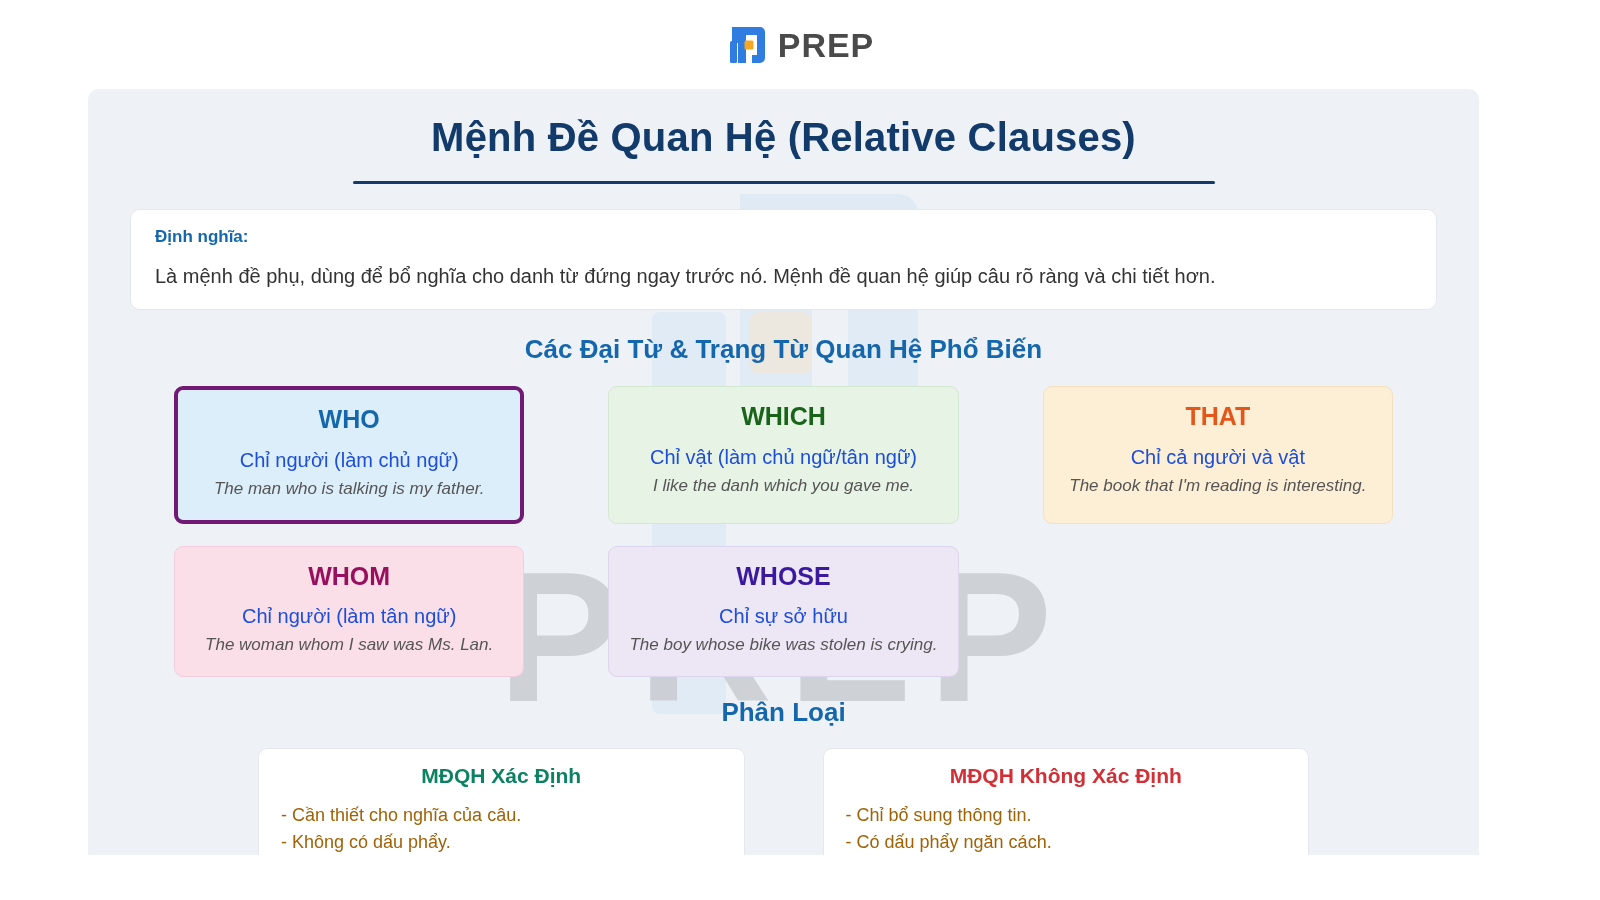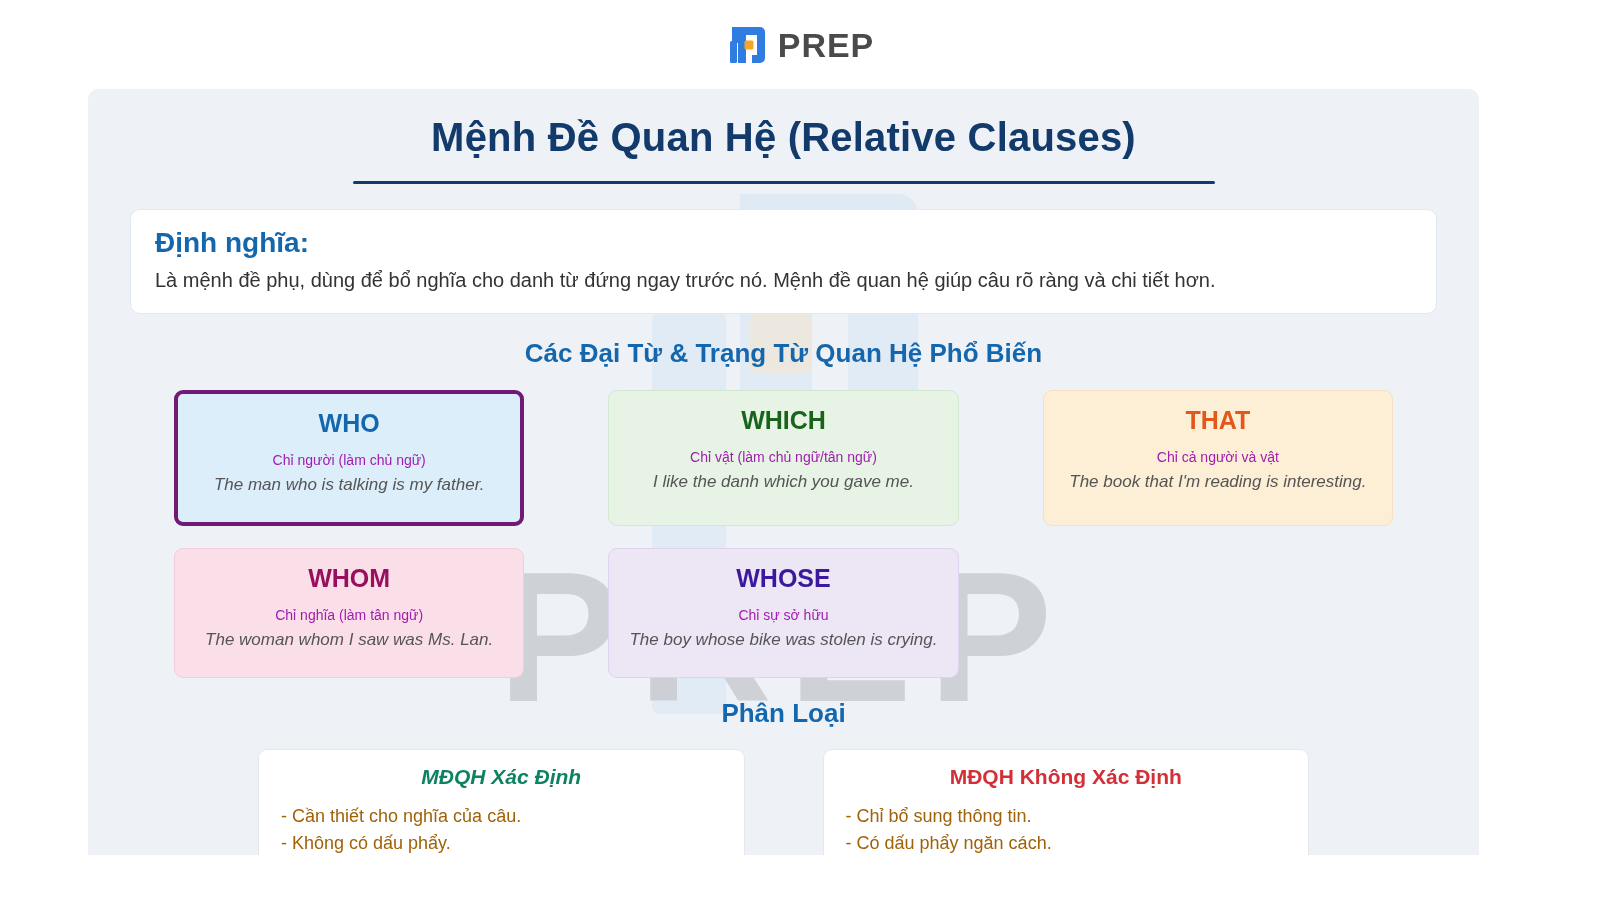--- a/index.html
+++ b/index.html
@@ -104,24 +104,24 @@
 
   
   .definition-box {
     margin: 25px 0 0 0;
     background: #ffffff;
     border: 1px solid #e2e8f0;
     border-radius: 10px;
     padding: 17px 24px 19px 24px;
   }
   .definition-label {
-    font-size: 28px;
+    font-size: 17px;
     font-weight: 700;
     color: #1567ad;
-    margin-bottom: 8px;
+    margin-bottom: 16px;
   }
   .definition-text {
     font-size: 20px;
     color: #333333;
     line-height: 1.35;
   }
 
   
   .section-heading {
     text-align: center;
@@ -146,22 +146,22 @@
     text-align: center;
     min-height: 92px;
   }
   .pronoun-term {
     font-size: 25px;
     font-weight: 700;
     line-height: 1.1;
     margin-bottom: 13px;
   }
   .pronoun-desc {
-    font-size: 14px;
-    color: #a21caf;
+    font-size: 20px;
+    color: #1d4ed8;
     line-height: 1.3;
     margin-bottom: 5px;
   }
   .pronoun-example {
     font-size: 17px;
     font-style: italic;
     color: #555555;
     line-height: 1.3;
   }
 
@@ -189,21 +189,21 @@
     border: 1px solid #e4e8ee;
     border-radius: 9px;
     padding: 15px 22px 20px 22px;
   }
   .class-title {
     text-align: center;
     font-size: 21px;
     font-weight: 700;
     margin-bottom: 14px;
   }
-  .class-title.definite   { color: #0d8263; font-style: italic; }
+  .class-title.definite   { color: #0d8263; }
   .class-title.indefinite { color: #d32f36; }
   .class-point {
     font-size: 18px;
     color: #a16207;
     line-height: 1.5;
   }
 </style>
 </head>
 <body>
 
@@ -256,21 +256,21 @@
       </div>
 
       <div class="pronoun-card card-that">
         <div class="pronoun-term term-that">THAT</div>
         <div class="pronoun-desc">Chỉ cả người và vật</div>
         <div class="pronoun-example">The book that I'm reading is interesting.</div>
       </div>
 
       <div class="pronoun-card card-whom">
         <div class="pronoun-term term-whom">WHOM</div>
-        <div class="pronoun-desc">Chỉ nghĩa (làm tân ngữ)</div>
+        <div class="pronoun-desc">Chỉ người (làm tân ngữ)</div>
         <div class="pronoun-example">The woman whom I saw was Ms. Lan.</div>
       </div>
 
       <div class="pronoun-card card-whose">
         <div class="pronoun-term term-whose">WHOSE</div>
         <div class="pronoun-desc">Chỉ sự sở hữu</div>
         <div class="pronoun-example">The boy whose bike was stolen is crying.</div>
       </div>
 
     </div>

